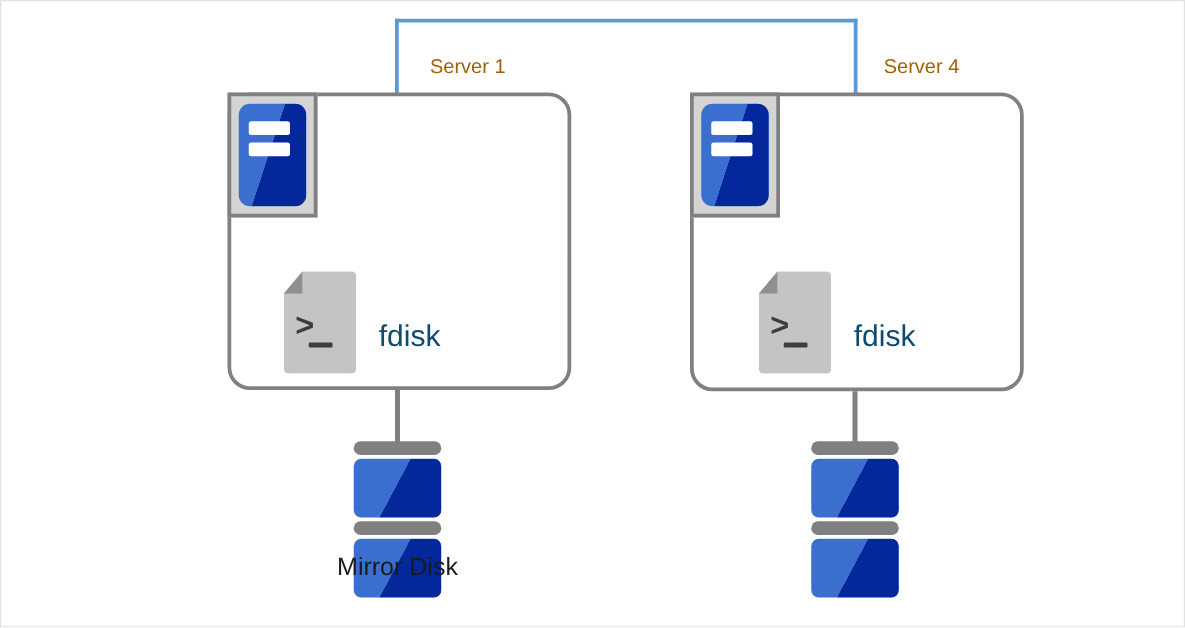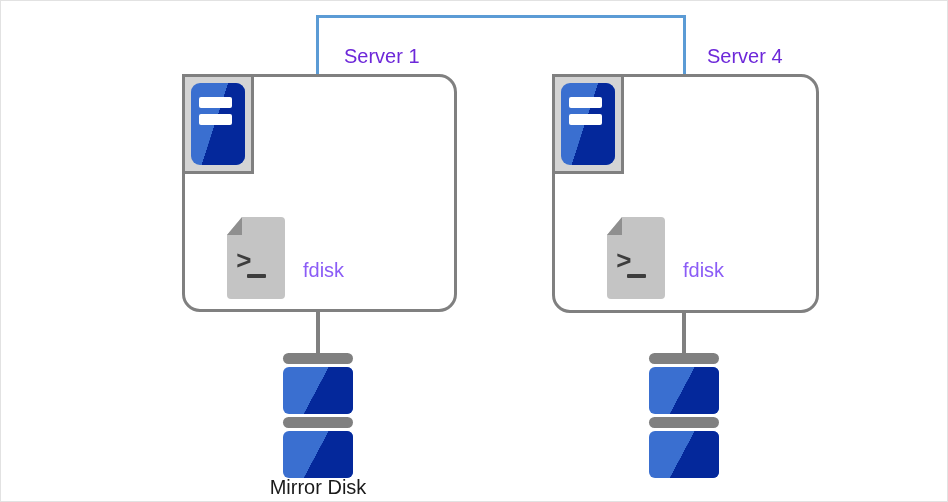--- a/index.html
+++ b/index.html
@@ -25,22 +25,22 @@
     border-top: 3px solid #5b9bd5;
     border-left: 3px solid #5b9bd5;
     border-right: 3px solid #5b9bd5;
     border-bottom: none;
     background: transparent;
   }
 
   
   .server-label {
     position: absolute;
-    font-size: 20px;
-    color: #6d28d9;
+    font-size: 16px;
+    color: #a16207;
     white-space: nowrap;
     line-height: 1;
   }
 
   
   .server-box {
     position: absolute;
     box-sizing: border-box;
     border: 3px solid #808080;
     border-radius: 18px;
@@ -124,22 +124,22 @@
   .fdisk-icon .cursor {
     position: absolute;
     left: 34%;
     top: 70%;
     width: 34%;
     height: 4px;
     background: #3d3d3d;
     border-radius: 1px;
   }
   .fdisk-label {
-    font-size: 20px;
-    color: #8b5cf6;
+    font-size: 24px;
+    color: #0c4a6e;
     margin-left: 18px;
     white-space: nowrap;
     margin-top: 24px;
   }
 
   
   .disk-stem {
     position: absolute;
     width: 4px;
     background: #808080;
@@ -216,21 +216,21 @@
     <div class="plate"></div>
     <div class="platter">
       <div class="dark-wedge"></div>
     </div>
     <div class="plate"></div>
     <div class="platter">
       <div class="dark-wedge"></div>
     </div>
   </div>
 
-  <div class="disk-caption" style="left:217px; top:476px; width:200px;">Mirror Disk</div>
+  <div class="disk-caption" style="left:217px; top:443px; width:200px;">Mirror Disk</div>
 
   <div class="server-label" style="left:706px; top:45px;">Server 4</div>
 
   <div class="server-box" style="left:551px; top:73px; width:267px; height:239px;">
 
     <div class="server-badge" style="left:-3px; top:-3px;">
       <div class="server-badge-inner">
         <div class="dark-wedge"></div>
         <div class="bar b1"></div>
         <div class="bar b2"></div>

